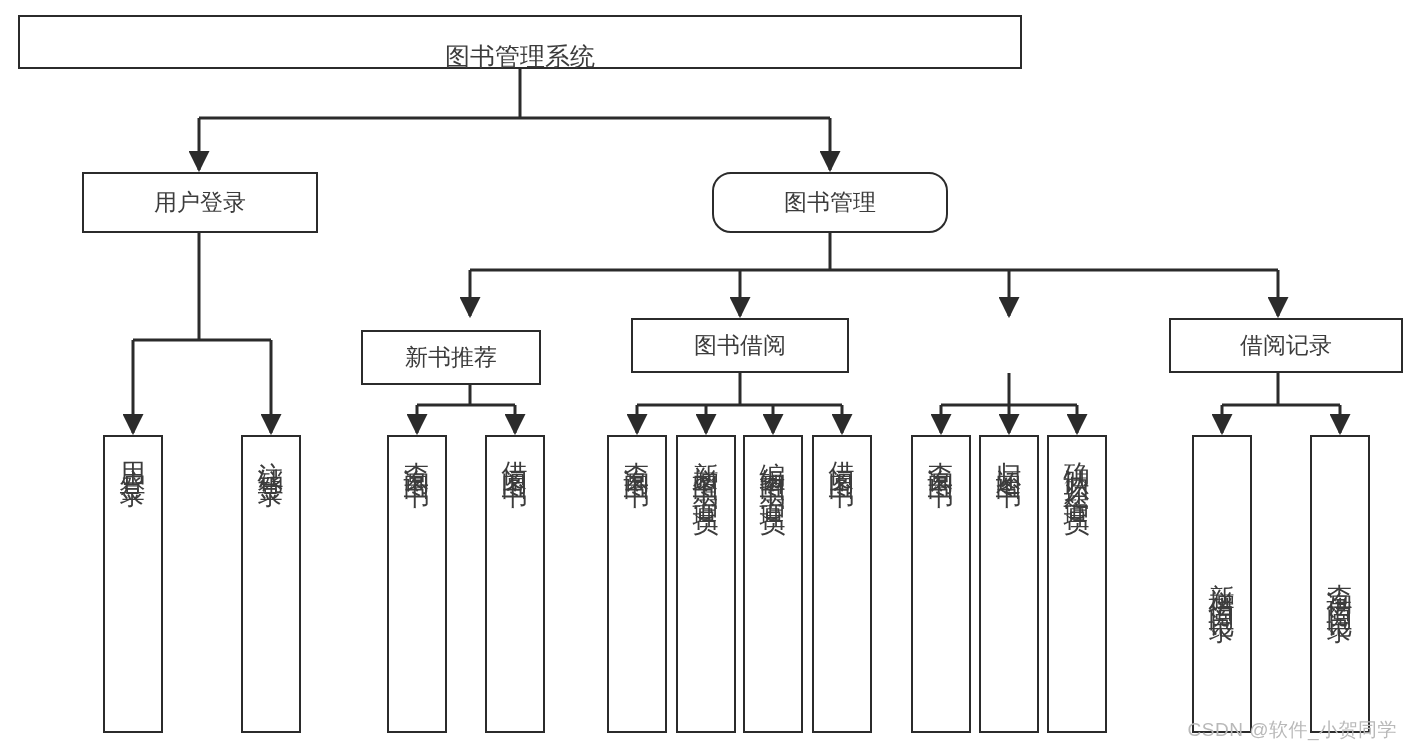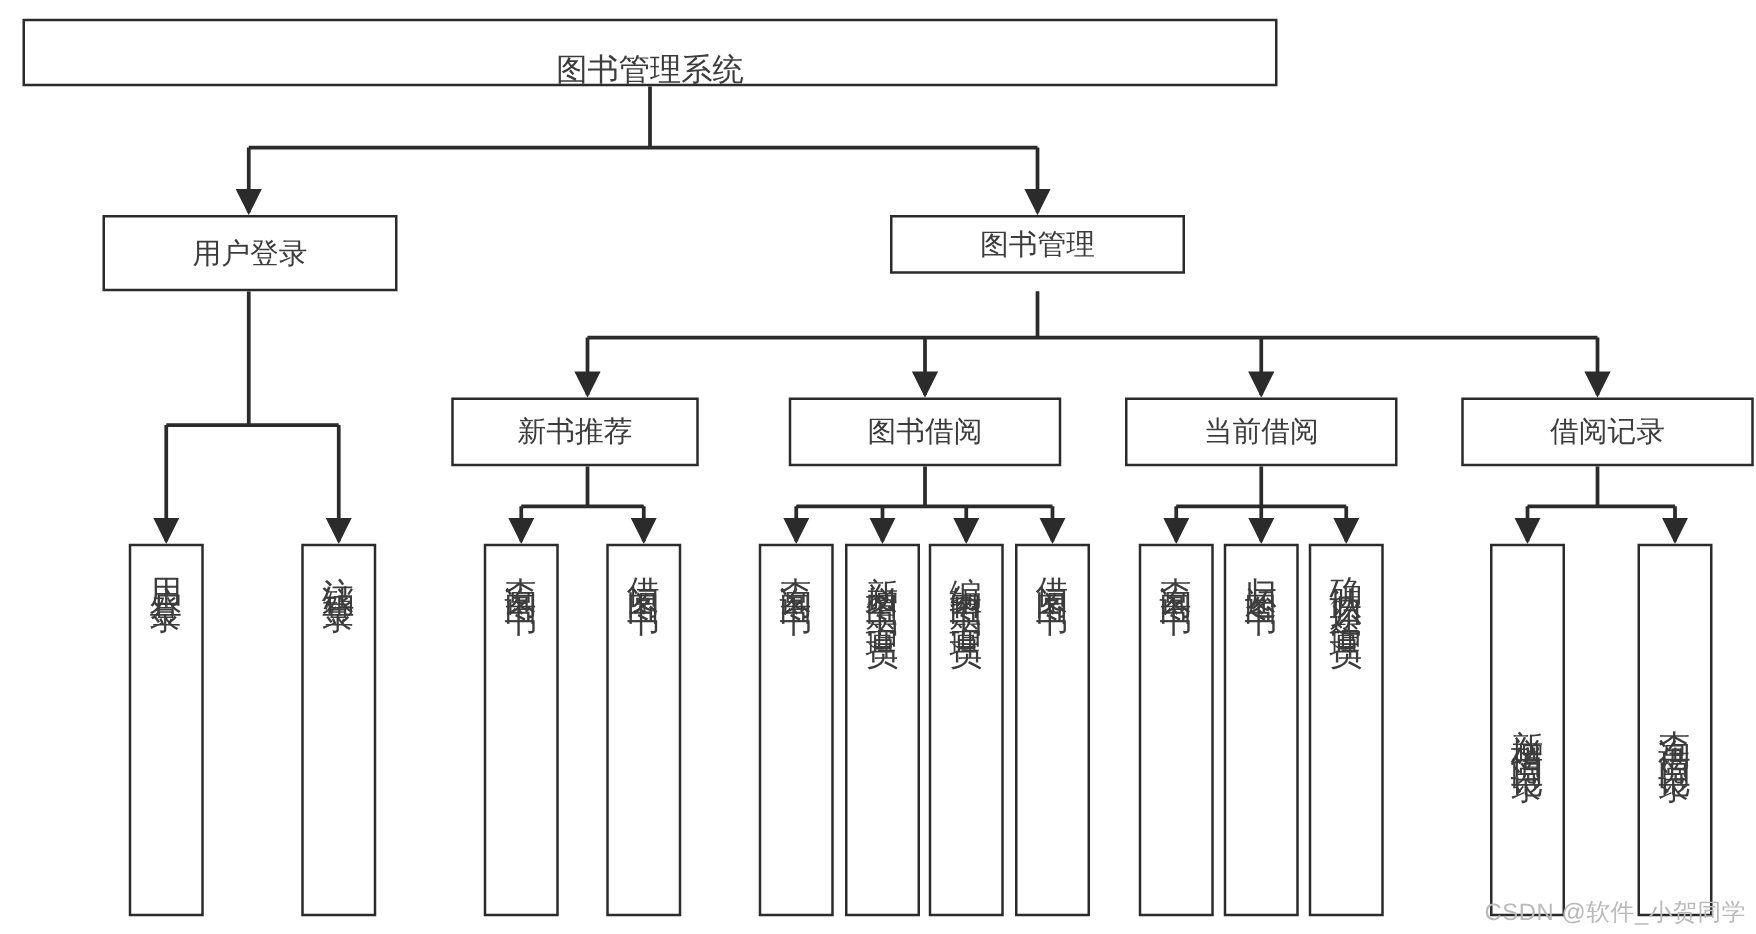--- a/index.html
+++ b/index.html
@@ -145,35 +145,32 @@
   </svg>
 
   <div class="node level-0" style="left:18px; top:15px; width:1004px; height:54px;">
     <span class="node-label">图书管理系统</span>
   </div>
 
   <div class="node level-1" style="left:82px; top:172px; width:236px; height:61px;">
     <span class="node-label">用户登录</span>
   </div>
 
-  <div class="node level-1" style="left:712px; top:172px; width:236px; height:47px;">
+  <div class="node level-1" style="left:712px; top:172px; width:236px; height:61px;border-radius:19px;">
     <span class="node-label">图书管理</span>
   </div>
 
-  <div class="node level-2" style="left:361px; top:318px; width:198px; height:55px;">
+  <div class="node level-2" style="left:361px; top:330px; width:180px; height:55px;">
     <span class="node-label">新书推荐</span>
   </div>
 
   <div class="node level-2" style="left:631px; top:318px; width:218px; height:55px;">
     <span class="node-label">图书借阅</span>
   </div>
 
-  <div class="node level-2" style="left:900px; top:318px; width:218px; height:55px;">
-    <span class="node-label">当前借阅</span>
-  </div>
 
   <div class="node level-2" style="left:1169px; top:318px; width:234px; height:55px;">
     <span class="node-label">借阅记录</span>
   </div>
 
   <div class="node leaf" style="left:103px; top:435px; width:60px; height:298px;">
     <span class="node-label">用户登录</span>
   </div>
 
   <div class="node leaf" style="left:241px; top:435px; width:60px; height:298px;">

